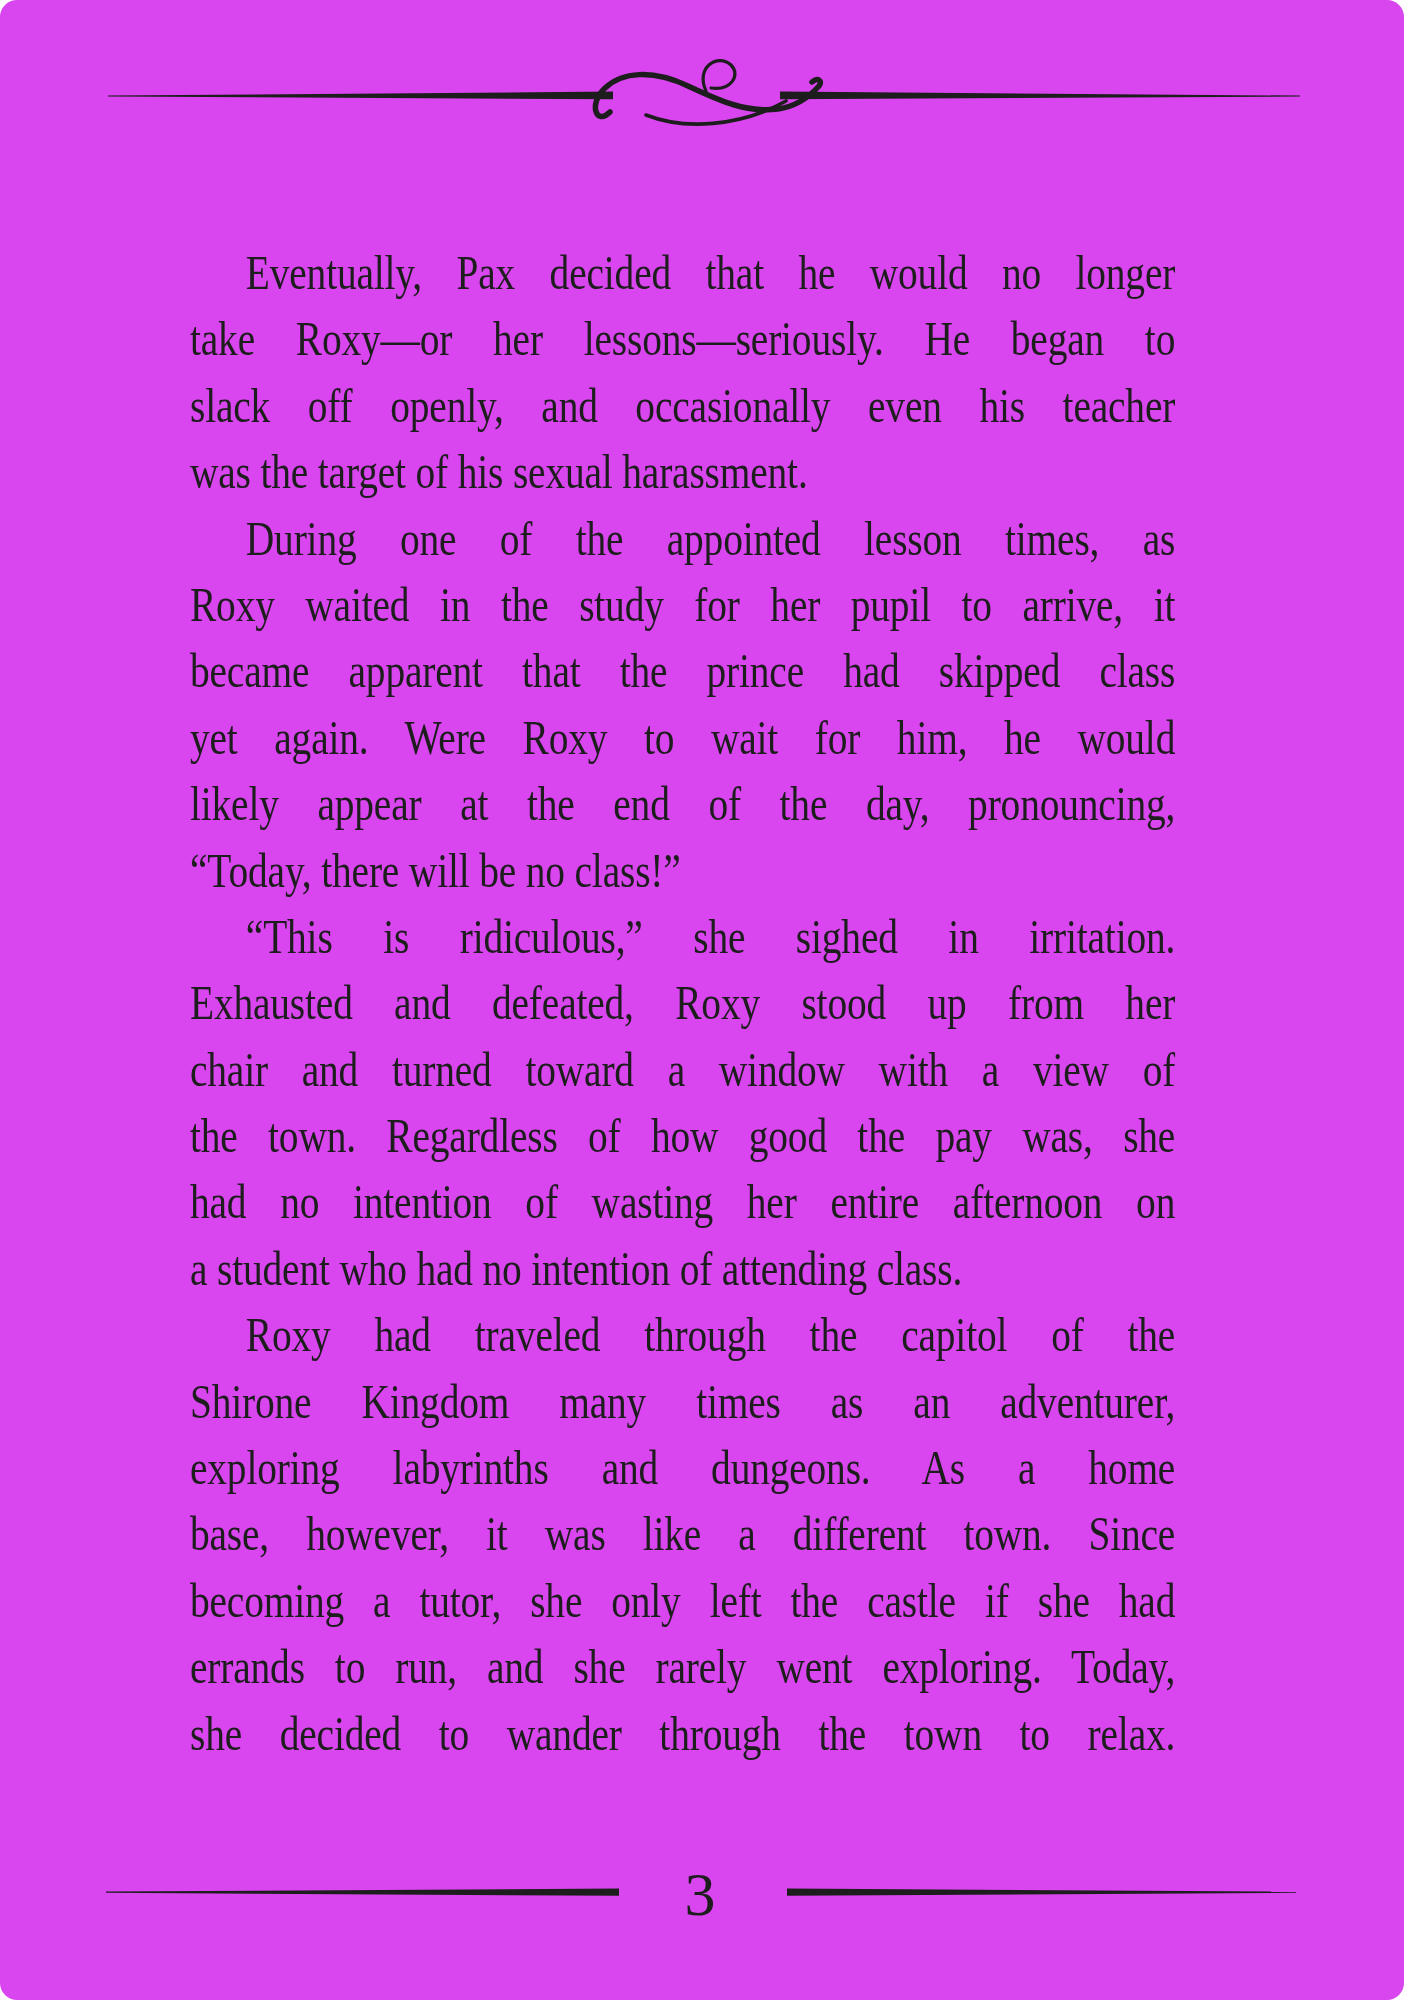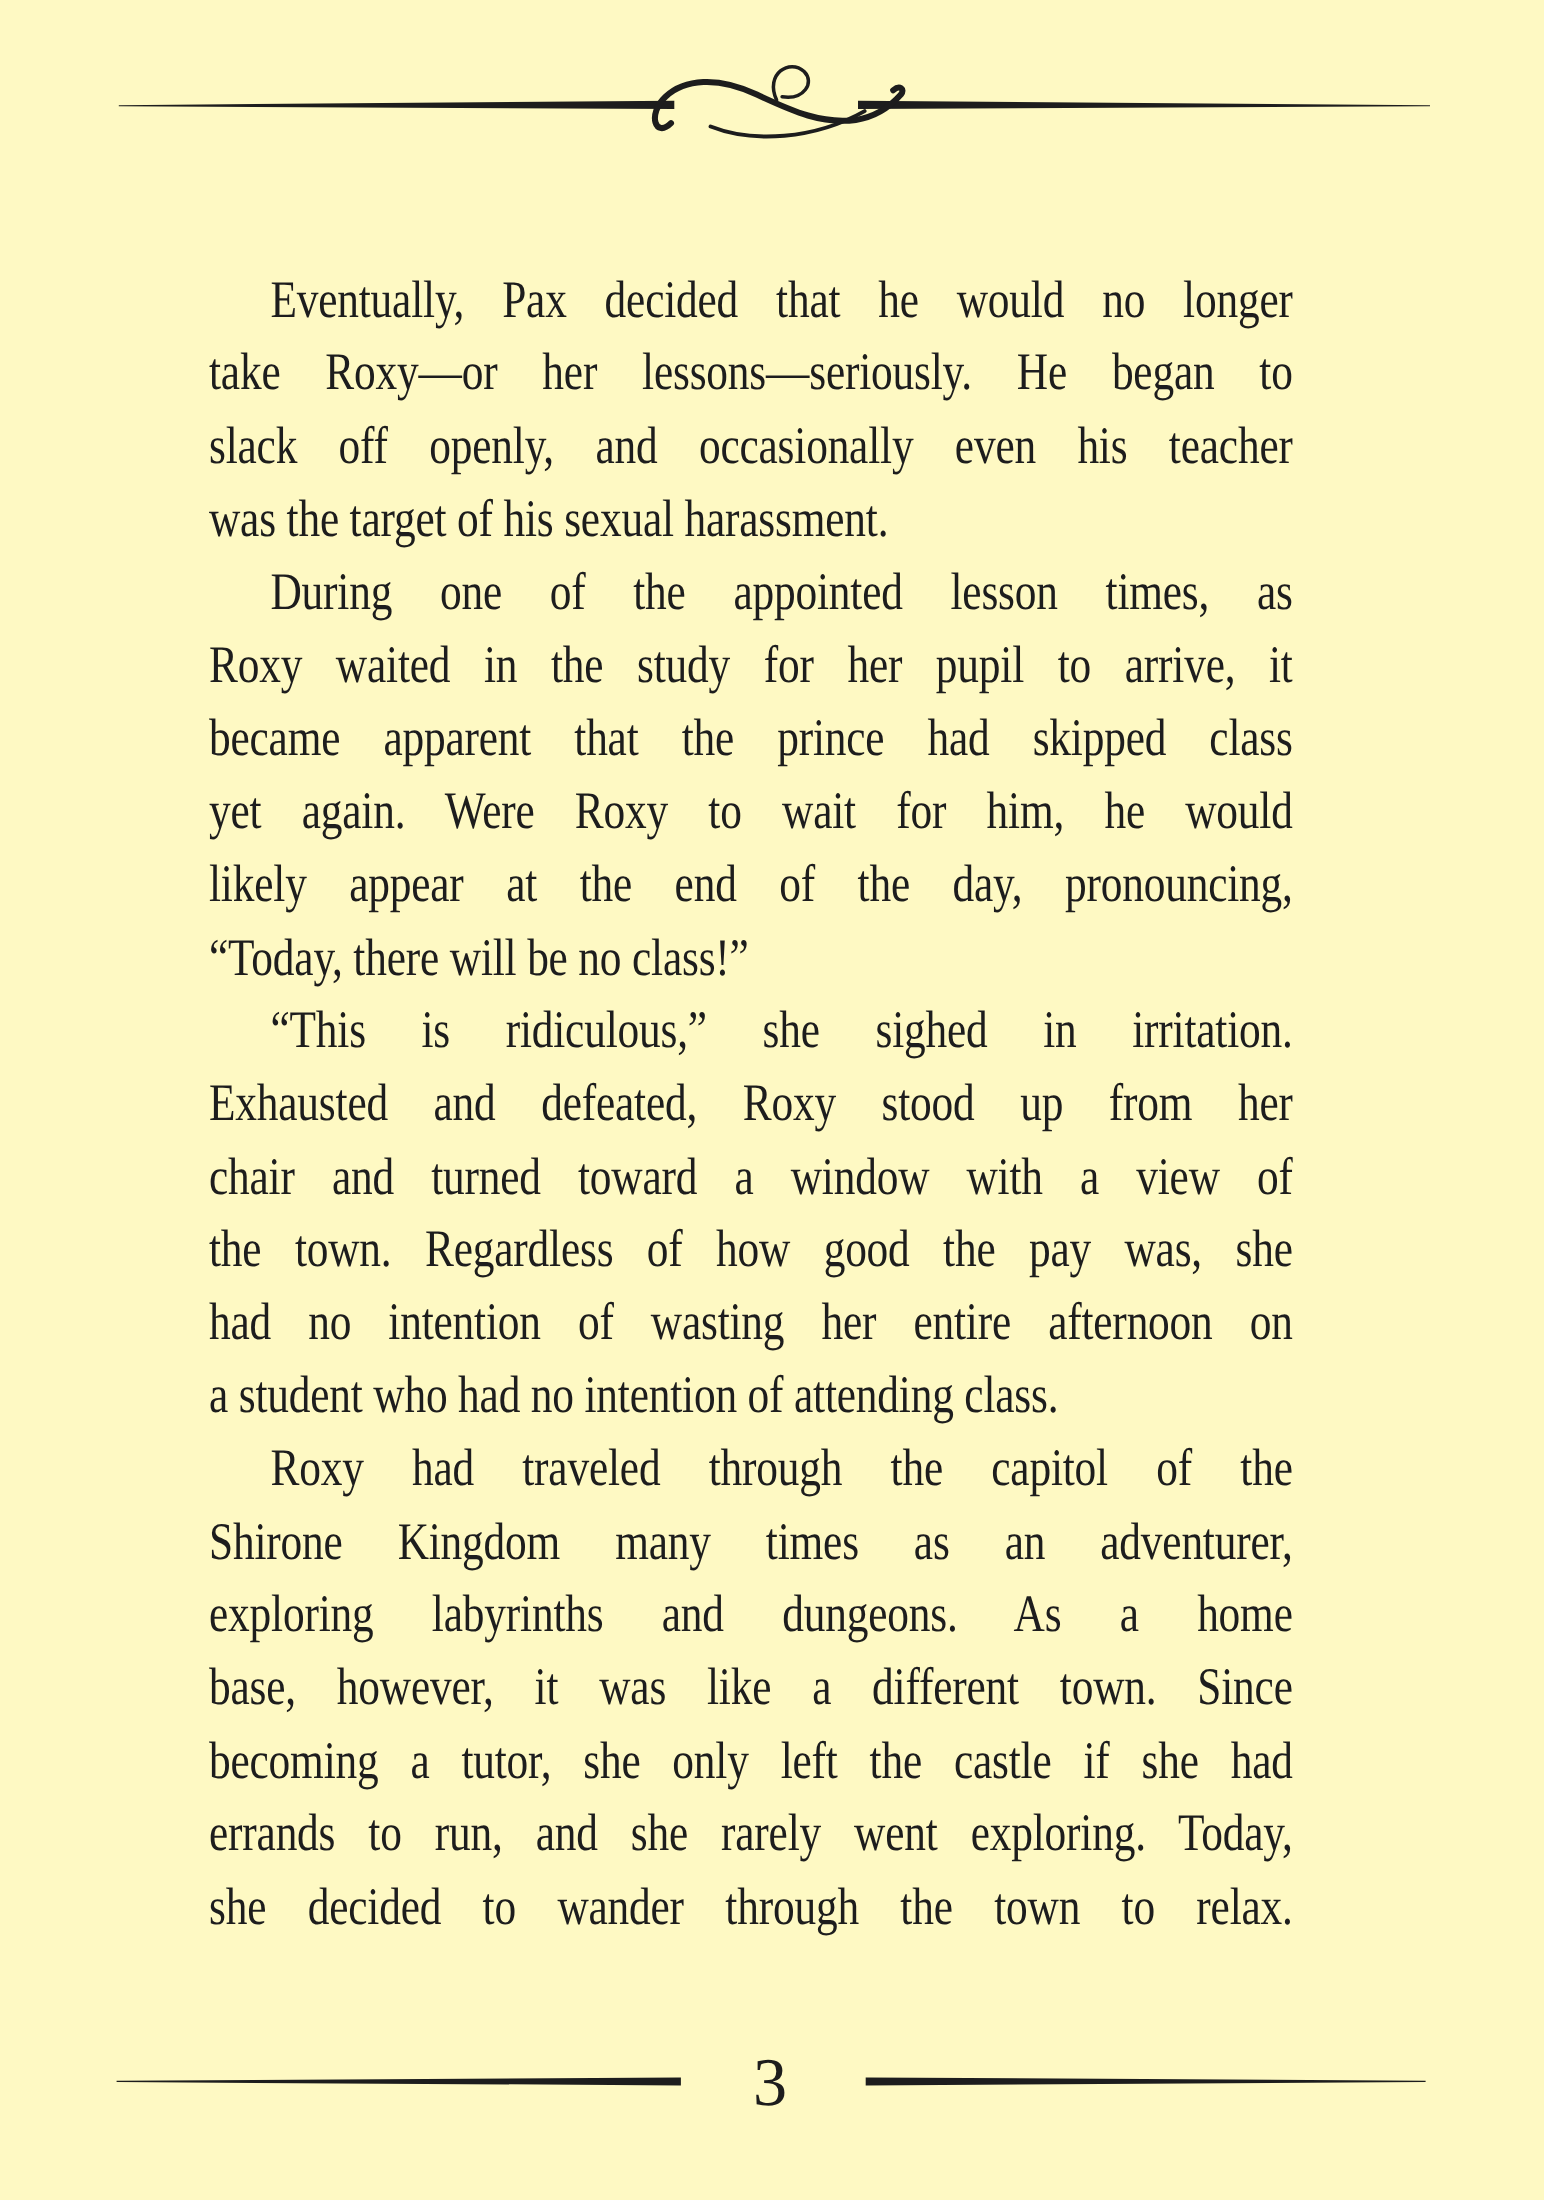--- a/index.html
+++ b/index.html
@@ -1,22 +1,23 @@
 <!DOCTYPE html>
 <html><head>
 <meta charset="utf-8">
 <style>
   html,body{margin:0;padding:0;background:#ffffff;}
   .page{
     position:relative;
     width:1404px;height:2000px;
-    background:#fef9c3;
+    background:#d946ef;
     overflow:hidden;
     font-family:"Liberation Serif", serif;
     color:#1d1d1d;
+    border-radius:17px;
   }
   .deco{position:absolute;left:0;top:0;width:1404px;height:2000px;pointer-events:none;}
   .textblock{
     position:absolute;
     left:190px;top:240px;
     width:1200px;
     transform:scaleX(0.821);
     transform-origin:left top;
     font-size:48px;
     line-height:66.4px;

